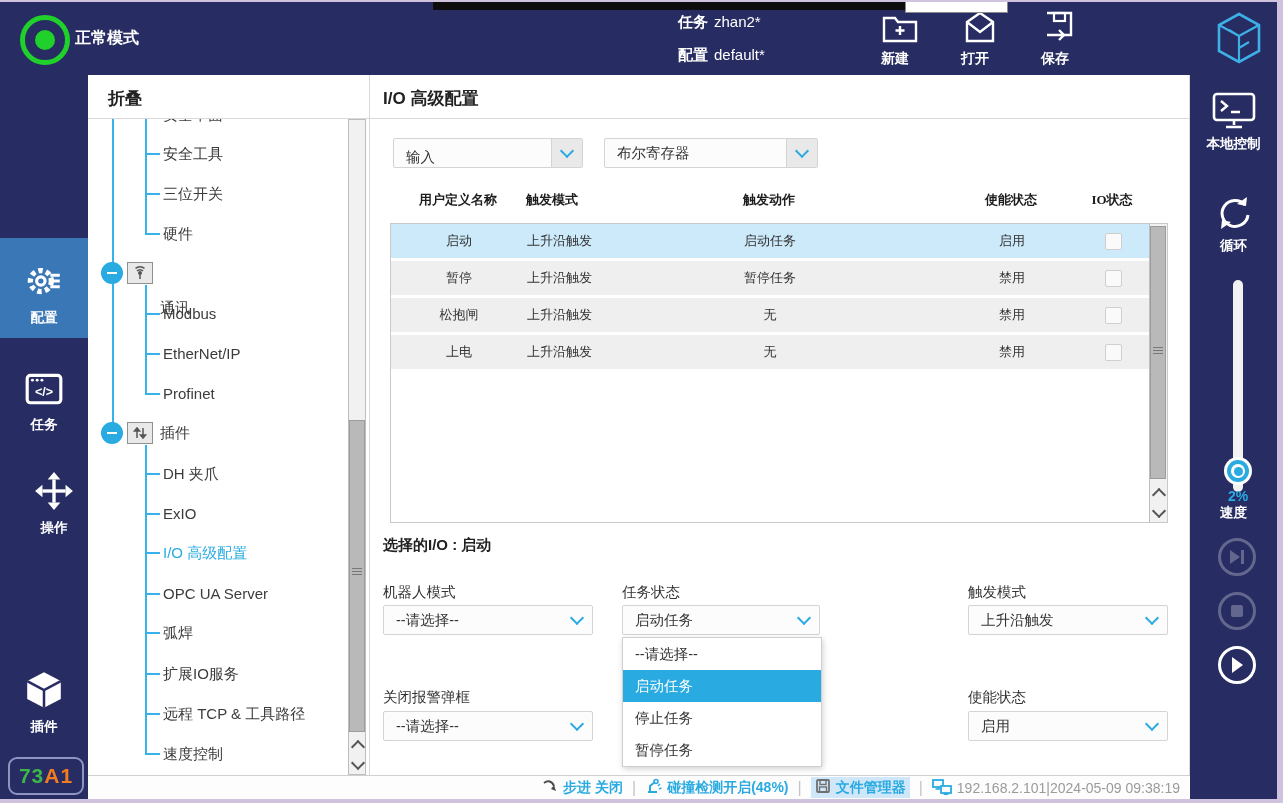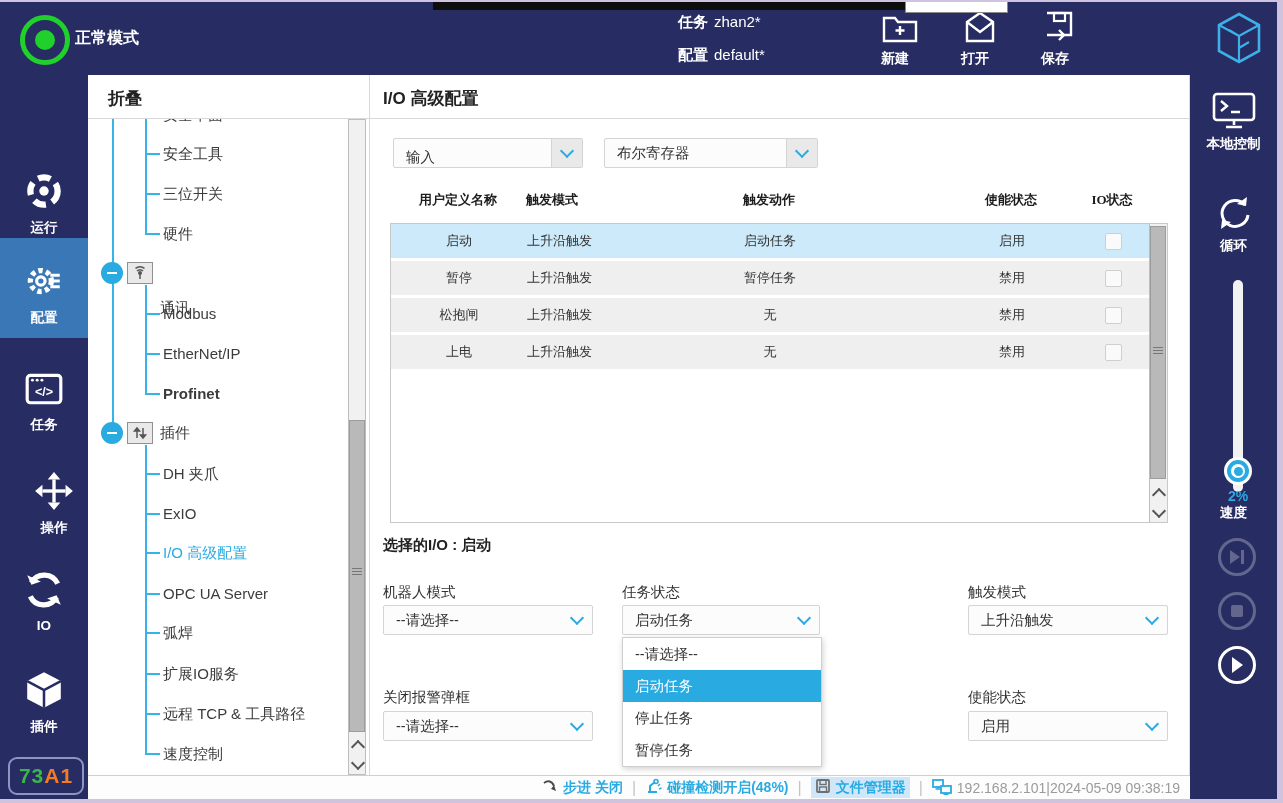--- a/index.html
+++ b/index.html
@@ -153,29 +153,20 @@
         <path d="M6 15 L26 26 L46 15 M26 26 V52 M26 26 L16 20 M26 38 L36 32" fill="none" stroke="#3db0e8" stroke-width="2.2"></path>
       </svg>
   </div>
 </div>
 <div id="strip-black" class="abs"></div>
 <div id="strip-white" class="abs"></div>
 
 <div id="leftnav" class="abs">
   <div class="lnav-sel"></div>
 
-  <div class="lnav-item" style="top:95px;">
-    <span>
-      <svg width="42" height="42" viewBox="0 0 40 40">
-          <circle cx="20" cy="20" r="13" fill="none" stroke="#fff" stroke-width="6" stroke-dasharray="12 6.4"></circle>
-          <circle cx="20" cy="20" r="4.5" fill="#fff"></circle>
-        </svg>
-    </span>
-    <div class="lab">运行</div>
-  </div>
 
   <div class="lnav-item" style="top:185px;">
     <span>
       <svg width="42" height="42" viewBox="0 0 40 40">
           <circle cx="17" cy="20" r="10" fill="none" stroke="#fff" stroke-width="5" stroke-dasharray="4.2 3.2"></circle>
           <circle cx="17" cy="20" r="4" fill="none" stroke="#fff" stroke-width="3"></circle>
           <path d="M26 14.5 h9 M26 20 h9 M26 25.5 h9" stroke="#fff" stroke-width="3"></path>
         </svg>
     </span>
     <div class="lab">配置</div>
@@ -198,31 +189,20 @@
     <span>
       <svg width="42" height="42" viewBox="0 0 40 40">
           <path d="M20 2 l6 7 h-12 z M20 38 l6 -7 h-12 z M2 20 l7 -6 v12 z M38 20 l-7 -6 v12 z" fill="#fff"></path>
           <rect x="18.4" y="9" width="3.2" height="22" fill="#fff"></rect>
           <rect x="9" y="18.4" width="22" height="3.2" fill="#fff"></rect>
         </svg>
     </span>
     <div class="lab">操作</div>
   </div>
 
-  <div class="lnav-item" style="top:494px;">
-    <span>
-      <svg width="42" height="42" viewBox="0 0 40 40">
-          <path d="M33 14 A14 14 0 0 0 8 13" fill="none" stroke="#fff" stroke-width="5"></path>
-          <path d="M4 6 l4 9 9 -3 z" fill="#fff"></path>
-          <path d="M7 26 A14 14 0 0 0 32 27" fill="none" stroke="#fff" stroke-width="5"></path>
-          <path d="M36 34 l-4 -9 -9 3 z" fill="#fff"></path>
-        </svg>
-    </span>
-    <div class="lab">IO</div>
-  </div>
 
   <div class="lnav-item" style="top:594px;">
     <span>
       <svg width="42" height="42" viewBox="0 0 40 40">
           <path d="M20 3 L36 11.5 V28.5 L20 37 L4 28.5 V11.5 Z" fill="#fff"></path>
           <path d="M4 11.5 L20 20 L36 11.5 M20 20 V37" fill="none" stroke="#272c62" stroke-width="2.4"></path>
         </svg>
     </span>
     <div class="lab">插件</div>
   </div>
@@ -259,21 +239,21 @@
           <path d="M9 8 V14 M4.5 3.5 A6.5 6.5 0 0 1 13.5 3.5 M6 6 A4 4 0 0 1 12 6" fill="none" stroke="#555" stroke-width="1.5"></path>
         </svg>
     </div>
     <div class="titem" style="left:72px;top:152px;margin-top:27px;">通讯</div>
     <div class="vline" style="left:57px;top:166px;height:110px;"></div>
     <div class="hline" style="left:57px;top:194px;width:15px;"></div>
     <div class="titem" style="left:75px;top:185px;">Modbus</div>
     <div class="hline" style="left:57px;top:234px;width:15px;"></div>
     <div class="titem" style="left:75px;top:225px;">EtherNet/IP</div>
     <div class="hline" style="left:57px;top:274px;width:15px;"></div>
-    <div class="titem" style="left:75px;top:265px;font-weight:bold;">Profinet</div>
+    <div class="titem" style="left:75px;top:265px;">Profinet</div>
 
     <div class="minus" style="left:13px;top:303px;">
         <i></i>
       </div>
     <div class="ibox" style="left:39px;top:303px;">
       <svg width="18" height="16" viewBox="0 0 18 16">
           <path d="M6 13 V5 M6 3 l-2.5 3 h5 z" stroke="#555" stroke-width="1.5" fill="#555"></path>
           <path d="M12 3 V11 M12 13 l-2.5 -3 h5 z" stroke="#555" stroke-width="1.5" fill="#555"></path>
         </svg>
     </div>

